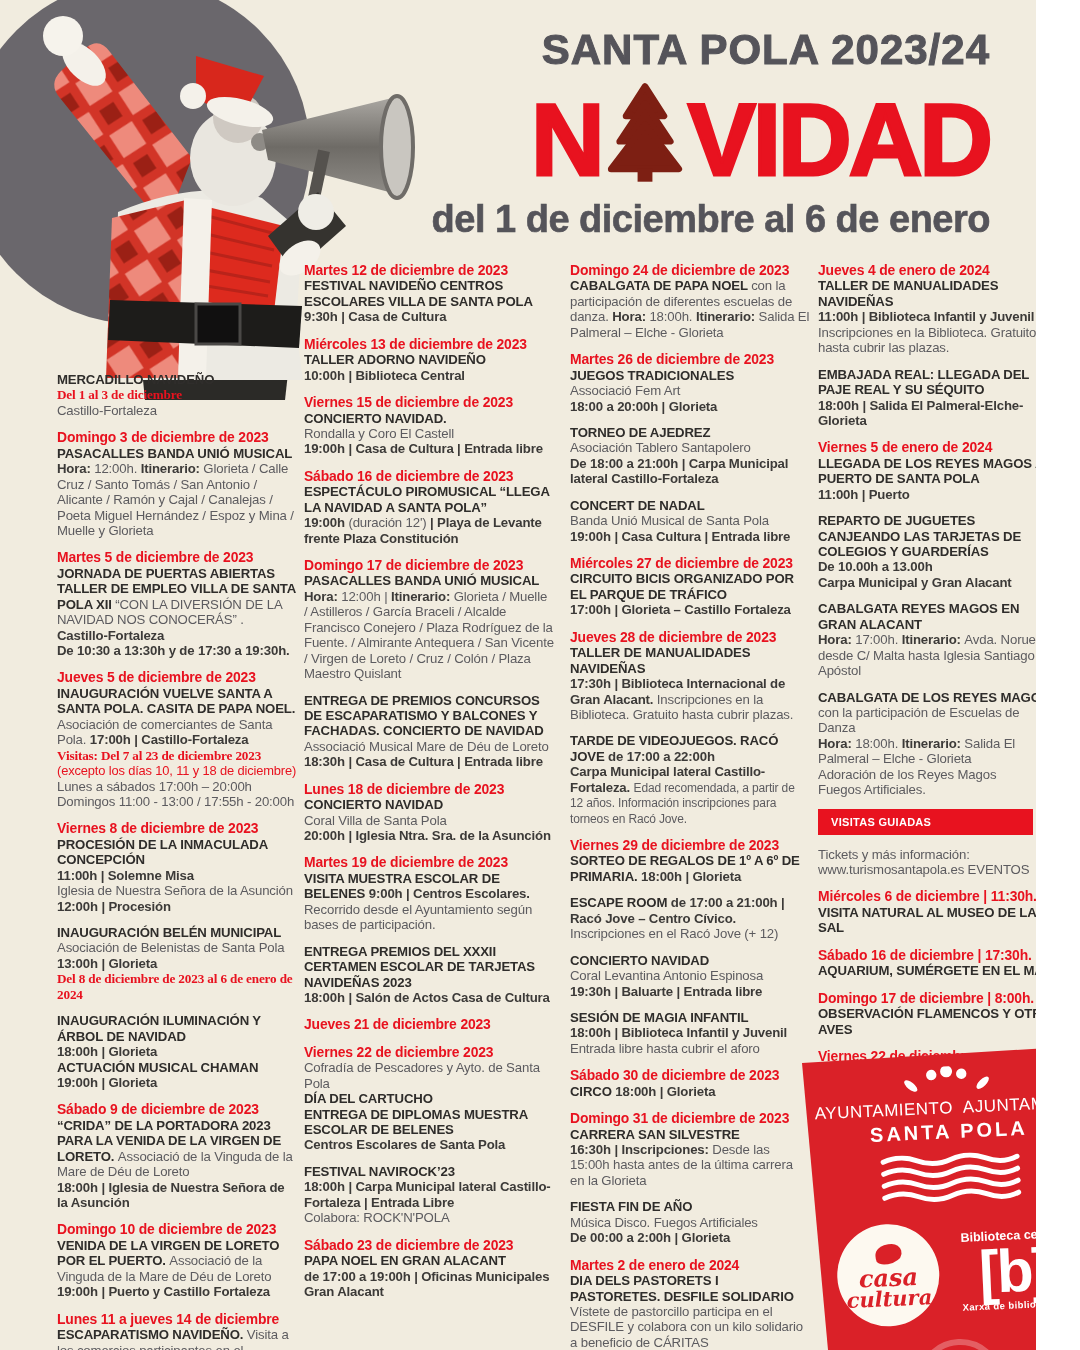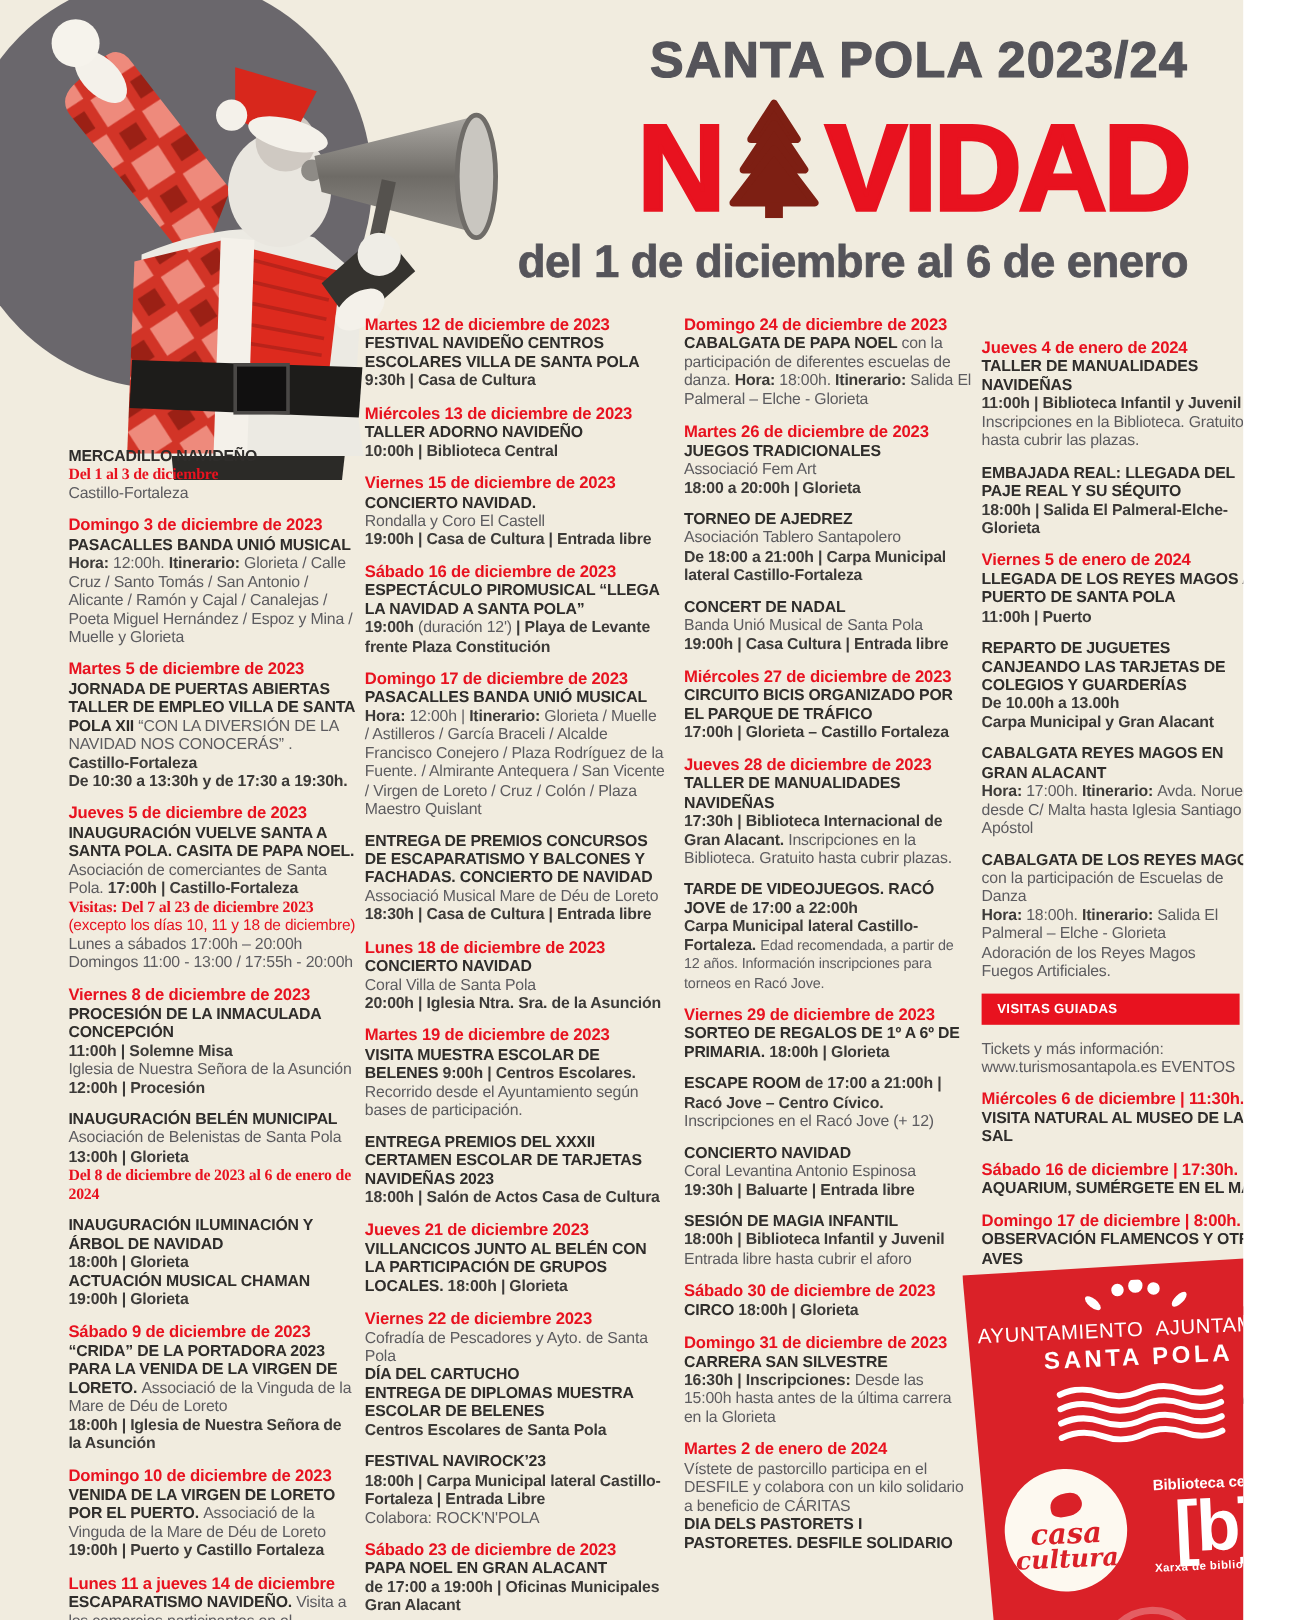--- a/index.html
+++ b/index.html
@@ -25,21 +25,21 @@
     margin:14px 0 0; font-size:38px; font-weight:bold; color:var(--gray,#55545a);
     letter-spacing:-0.5px; -webkit-text-stroke:0.6px var(--gray,#55545a);
   }
   
   #santa-wrap{position:absolute; left:0; top:0; width:430px; height:400px;}
   
   .col{position:absolute; top:262px;}
   #col0{left:57px;  width:240px; top:372px;}
   #col1{left:304px; width:250px;}
   #col2{left:570px; width:240px;}
-  #col3{left:818px; width:242px;margin-top:19px;}
+  #col3{left:818px; width:242px;}
   .block{margin:0 0 11px 0;}
   .line{margin:0; font-size:13.2px; line-height:1.17; letter-spacing:-0.15px; color:var(--body,#5c5b5f);}
   .seg-d{color:var(--red,#e8121f); font-weight:bold; font-size:13.9px;}
   .seg-h{color:var(--dark,#2f2d2b); font-weight:bold;}
   .seg-s{color:#3c3a38; font-weight:bold;}
   .seg-b{color:var(--body,#5c5b5f);}
   .seg-r{color:var(--red,#e8121f); font-weight:bold;font-family:Liberation Serif, serif;}
   .seg-p{color:var(--red,#e8121f); font-size:12.9px;}
   .seg-f{color:var(--body,#5c5b5f); font-size:12px;}
   .banner{
@@ -261,21 +261,20 @@
       <div class="block">
         <p class="line"><span class="seg-d">Martes 19 de diciembre de 2023</span></p>
         <p class="line"><span class="seg-h">VISITA MUESTRA ESCOLAR DE BELENES </span><span class="seg-s">9:00h | Centros Escolares. </span><span class="seg-b">Recorrido desde el Ayuntamiento según bases de participación.</span></p>
       </div>
       <div class="block">
         <p class="line"><span class="seg-h">ENTREGA PREMIOS DEL XXXII CERTAMEN ESCOLAR DE TARJETAS NAVIDEÑAS 2023</span></p>
         <p class="line"><span class="seg-s">18:00h | Salón de Actos Casa de Cultura</span></p>
       </div>
       <div class="block">
         <p class="line"><span class="seg-d">Jueves 21 de diciembre 2023</span></p>
-        <p class="line"><span class="seg-h">VILLANCICOS JUNTO AL BELÉN CON LA PARTICIPACIÓN DE GRUPOS LOCALES. </span><span class="seg-s">18:00h | Glorieta</span></p>
       </div>
       <div class="block">
         <p class="line"><span class="seg-d">Viernes 22 de diciembre 2023</span></p>
         <p class="line"><span class="seg-b">Cofradía de Pescadores y Ayto. de Santa Pola</span></p>
         <p class="line"><span class="seg-h">DÍA DEL CARTUCHO</span></p>
         <p class="line"><span class="seg-h">ENTREGA DE DIPLOMAS MUESTRA ESCOLAR DE BELENES</span></p>
         <p class="line"><span class="seg-s">Centros Escolares de Santa Pola</span></p>
       </div>
       <div class="block">
         <p class="line"><span class="seg-h">FESTIVAL NAVIROCK’23</span></p>
@@ -343,23 +342,28 @@
       <div class="block">
         <p class="line"><span class="seg-d">Sábado 30 de diciembre de 2023</span></p>
         <p class="line"><span class="seg-h">CIRCO  </span><span class="seg-s">18:00h | Glorieta</span></p>
       </div>
       <div class="block">
         <p class="line"><span class="seg-d">Domingo 31 de diciembre de 2023</span></p>
         <p class="line"><span class="seg-h">CARRERA SAN SILVESTRE</span></p>
         <p class="line"><span class="seg-s">16:30h | Inscripciones: </span><span class="seg-b">Desde las 15:00h hasta antes de la última carrera en la Glorieta</span></p>
       </div>
       <div class="block">
+        <p class="line"><span class="seg-h">FIESTA FIN DE AÑO</span></p>
+        <p class="line"><span class="seg-b">Música Disco. Fuegos Artificiales</span></p>
+        <p class="line"><span class="seg-s">De 00:00 a 2:00h | Glorieta</span></p>
+      </div>
+      <div class="block">
         <p class="line"><span class="seg-d">Martes 2 de enero de 2024</span></p>
+        <p class="line"><span class="seg-h">DIA DELS PASTORETS I PASTORETES. DESFILE SOLIDARIO</span></p>
         <p class="line"><span class="seg-b">Vístete de pastorcillo participa en el DESFILE y colabora con un kilo solidario a beneficio de CÁRITAS</span></p>
-        <p class="line"><span class="seg-h">DIA DELS PASTORETS I PASTORETES. DESFILE SOLIDARIO</span></p>
       </div>
     </div>
   <div class="col" id="col3">
       <div class="block">
         <p class="line"><span class="seg-d">Jueves 4 de enero de 2024</span></p>
         <p class="line"><span class="seg-h">TALLER DE MANUALIDADES NAVIDEÑAS</span></p>
         <p class="line"><span class="seg-s">11:00h | Biblioteca Infantil y Juvenil</span></p>
         <p class="line"><span class="seg-b">Inscripciones en la Biblioteca. Gratuito hasta cubrir las plazas.</span></p>
       </div>
       <div class="block">

